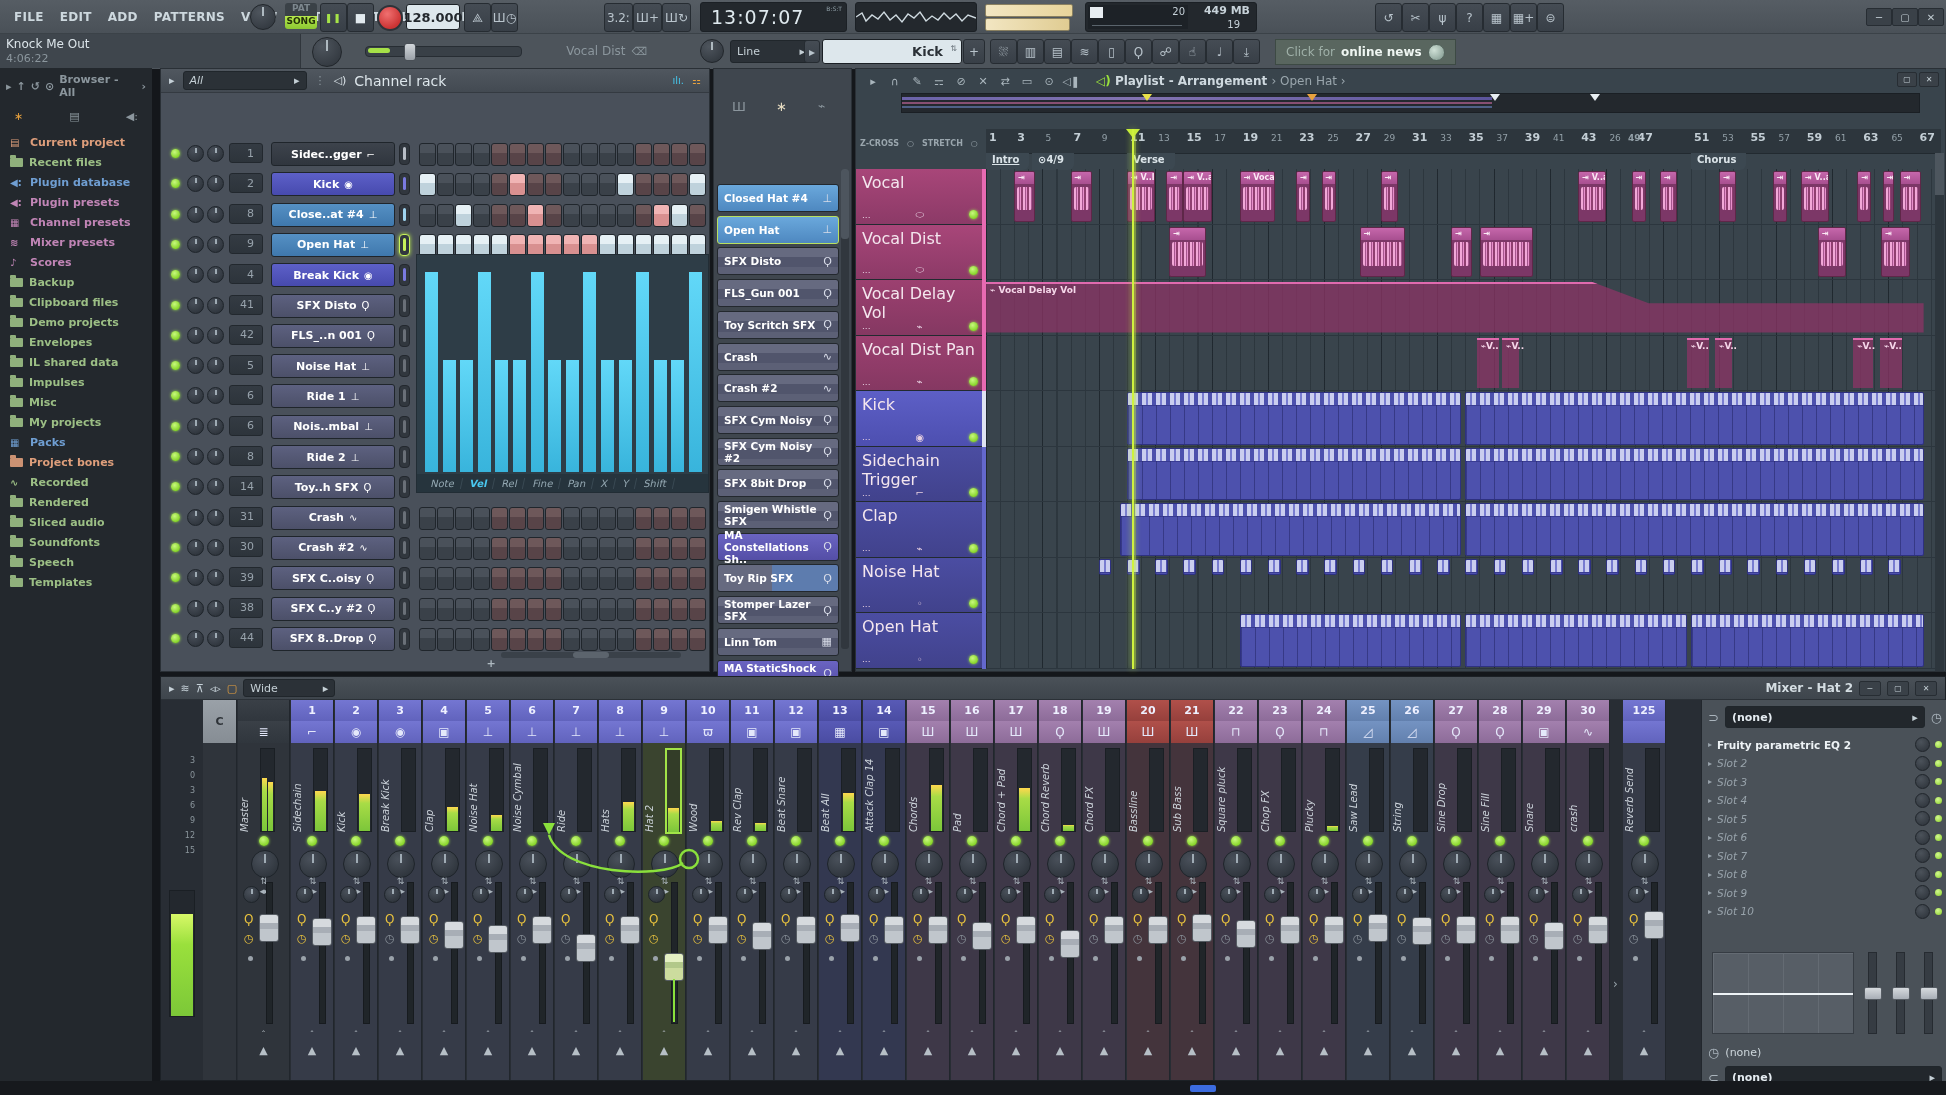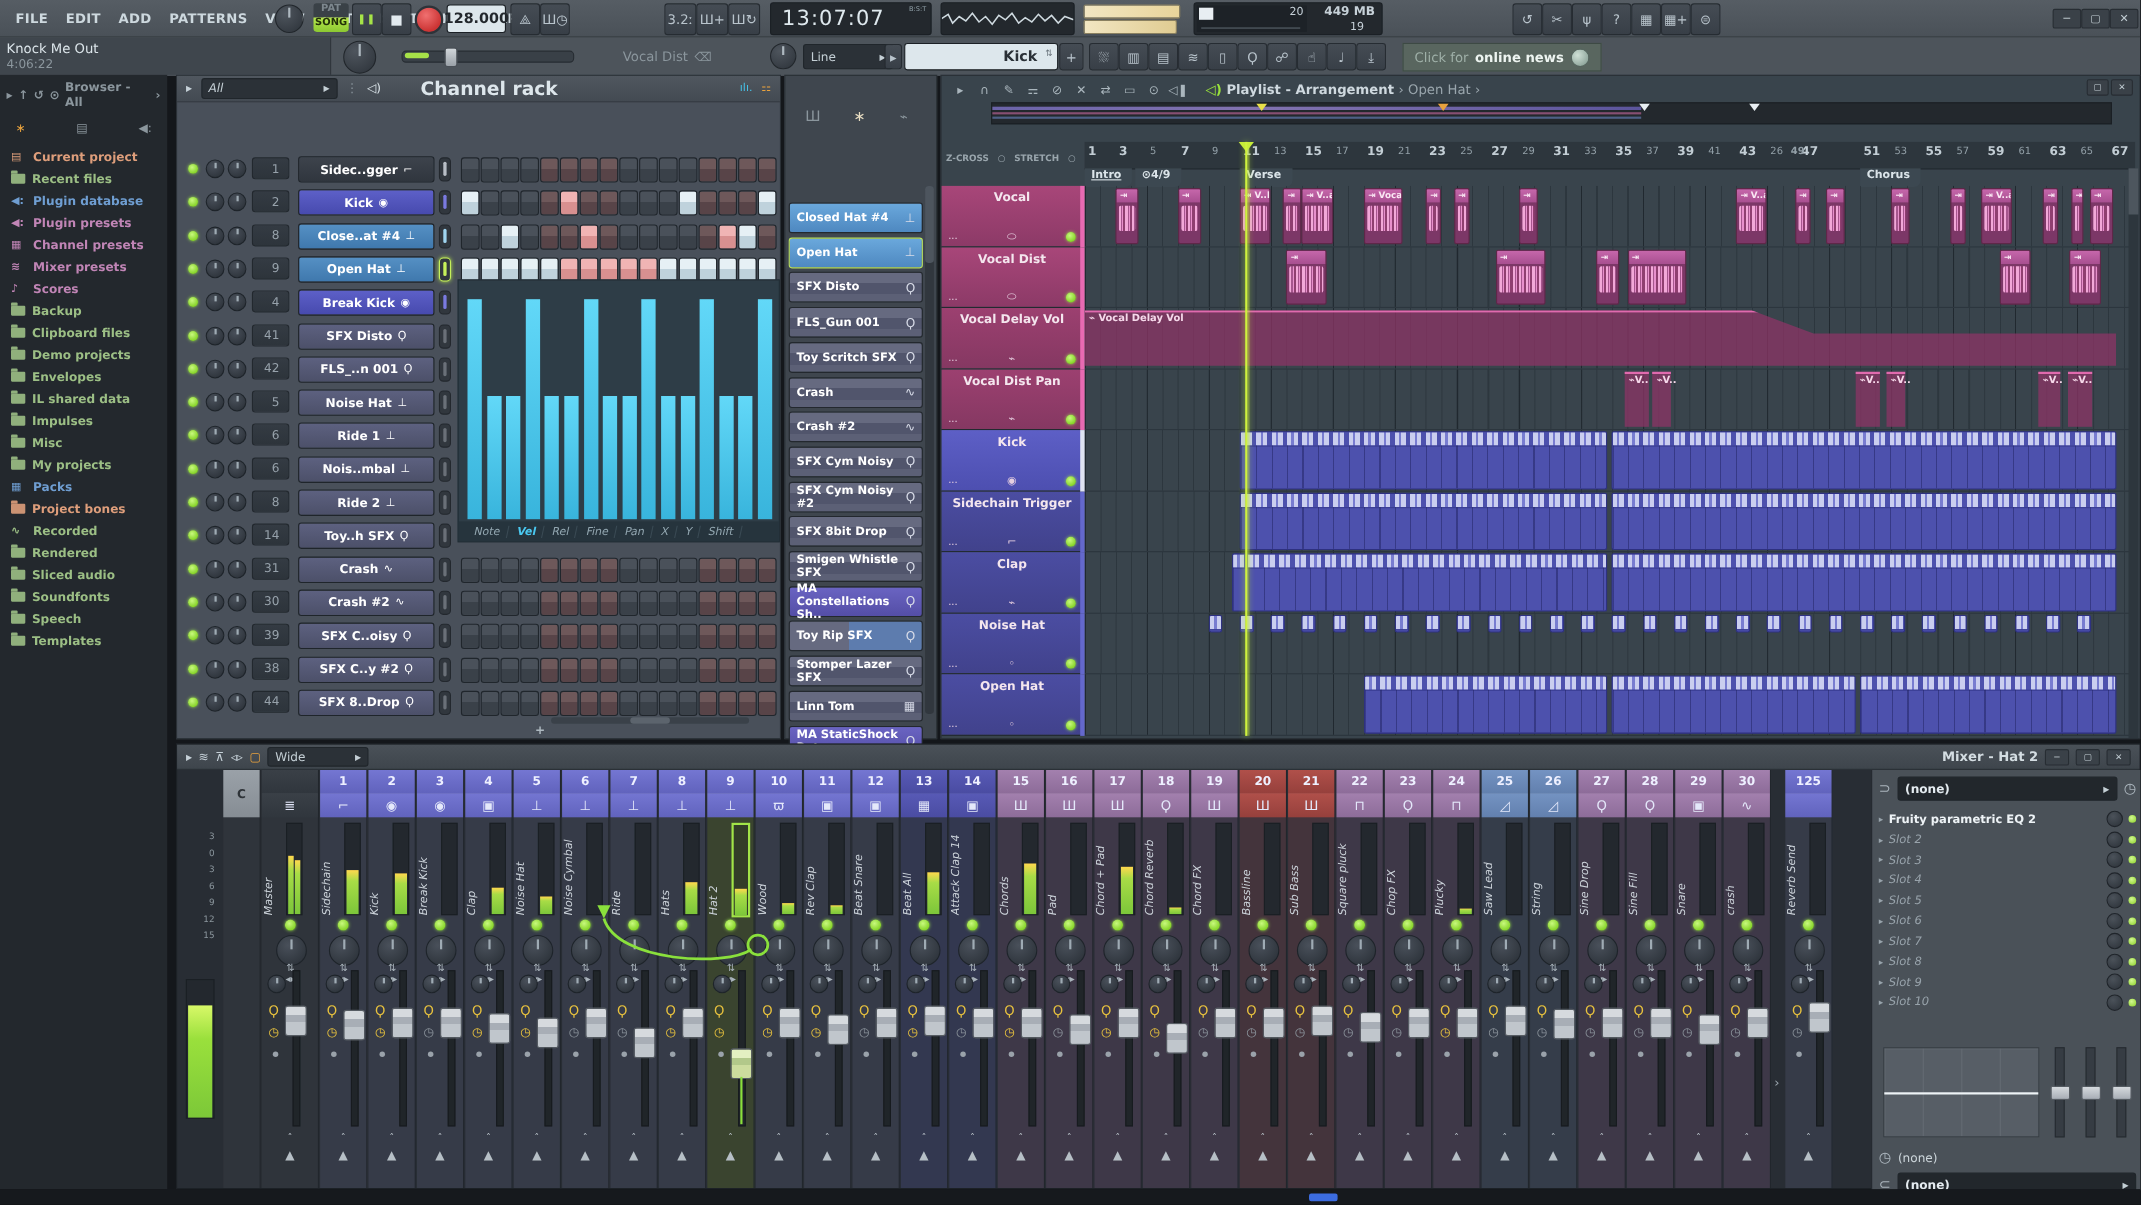--- a/index.html
+++ b/index.html
@@ -32,21 +32,21 @@
   #browser-tabs{display:flex;align-items:center;justify-content:space-between;padding:3px 14px;height:18px;}
   .bitem{display:flex;align-items:center;gap:6px;height:20px;padding-left:10px;font-size:11px;font-weight:bold;}
   .fold{width:13px;height:9px;border-radius:1px;position:relative;opacity:.9;}
   .fold:before{content:"";position:absolute;left:0;top:-3px;width:6px;height:3px;border-radius:1px 1px 0 0;background:inherit;}
   .c-orange{color:#de9e7b}.c-green{color:#9cbf85}.c-blue{color:#6f9ed2}.c-pink{color:#c185b6}
   .b-orange{background:#de9e7b}.b-green{background:#9cbf85}
   
   #rack{left:160px;top:68px;width:550px;height:604px;background:#49505a;border:1px solid #2a3036;box-sizing:border-box;}
   #rack-head{position:absolute;left:0;top:0;width:100%;height:24px;background:linear-gradient(#50575f,#434a52);
              border-bottom:1px solid #343a41;display:flex;align-items:center;gap:8px;padding:0 8px;box-sizing:border-box;}
-  .rack-title{font-weight:bold;font-size:17px;color:#dde6eb;margin-left:28px;}
+  .rack-title{font-weight:normal;font-size:14px;color:#dde6eb;}
   .drop{display:flex;align-items:center;justify-content:space-between;background:#2b3137;border:1px solid #20262b;
         border-radius:3px;color:#c4cfd5;padding:0 6px;font-size:11px;}
   .led{border-radius:50%;background:radial-gradient(circle at 40% 35%,#c8f87e,#86d428 70%);box-shadow:0 0 3px #9ae04c;}
   .sknob{border-radius:50%;background:radial-gradient(circle at 38% 32%,#49505a,#272d34);border:1px solid #1e242a;position:absolute;}
   .sknob:after{content:"";position:absolute;left:50%;top:12%;width:2px;height:34%;background:#9fabb4;transform:translateX(-50%);}
   .numbox{position:absolute;width:34px;height:20px;background:linear-gradient(#343b43,#2d343b);border:1px solid #22282e;
         border-radius:3px;color:#97a2ab;font-size:11px;display:flex;align-items:center;justify-content:flex-end;padding-right:8px;box-sizing:border-box;}
   .chbtn{position:absolute;width:122px;height:22px;border-radius:3px;border:1px solid #1f252b;color:#fff;
         display:flex;align-items:center;justify-content:center;gap:5px;font-size:11px;font-weight:bold;}
   .ch-gray{background:linear-gradient(#3d434c,#30363e);}
@@ -84,21 +84,21 @@
   .pl-icon{position:absolute;top:4px;width:18px;height:16px;display:flex;align-items:center;justify-content:center;
         color:#aab6bd;font-size:11px;}
   #navigator{position:absolute;left:45px;top:24px;width:1017px;height:18px;background:#23282d;border:1px solid #1a1f24;
         overflow:hidden;}
   #ruler{position:absolute;left:130px;top:60px;width:955px;height:24px;background:#2d363d;border-bottom:1px solid #222a30;overflow:hidden;}
   .tick{position:absolute;top:4px;color:#93a0a8;font-size:9px;}
   .tick.big{font-size:11px;font-weight:bold;color:#c3ced5;top:2px;}
   .marker{position:absolute;top:0;height:16px;background:#3c4851;border-radius:0 0 6px 0;color:#dbe4e9;
         font-size:10px;font-weight:bold;padding:1px 10px 0 6px;}
   .hdr{position:absolute;left:0;width:128px;box-sizing:border-box;border-bottom:1px solid #222a30;padding:4px 6px;}
-  .hdr .tname{font-size:11px;font-weight:bold;color:#f4e6ee;text-align:center;}
+  .hdr .tname{font-size:16px;font-weight:normal;color:#f4e6ee;}
   .hdr-pink{background:linear-gradient(#a84679,#8c3a67);}
   .hdr-pink2{background:linear-gradient(#9c4070,#853862);}
   .hdr-blue{background:linear-gradient(#4b4da2,#41428c);}
   .hdr-bluesel{background:linear-gradient(#5d5fc6,#4d4fb0);}
   .hdr-foot{position:absolute;left:6px;bottom:3px;right:6px;display:flex;align-items:center;justify-content:space-between;color:#e6cfe0;font-size:9px;}
   .lane{position:absolute;left:130px;width:955px;border-bottom:1px solid #2c363e;box-sizing:border-box;}
   .lanestrip{position:absolute;width:4px;left:126px;}
   .aclip{position:absolute;border:1px solid #5e2748;border-radius:2px;background:#7c3767;overflow:hidden;box-sizing:border-box;}
   .aclip .ahead{height:11px;background:linear-gradient(#c667ab,#a84f90);color:#fbe8f4;font-size:8px;font-weight:bold;
         padding:1px 3px 0;white-space:nowrap;overflow:hidden;}

